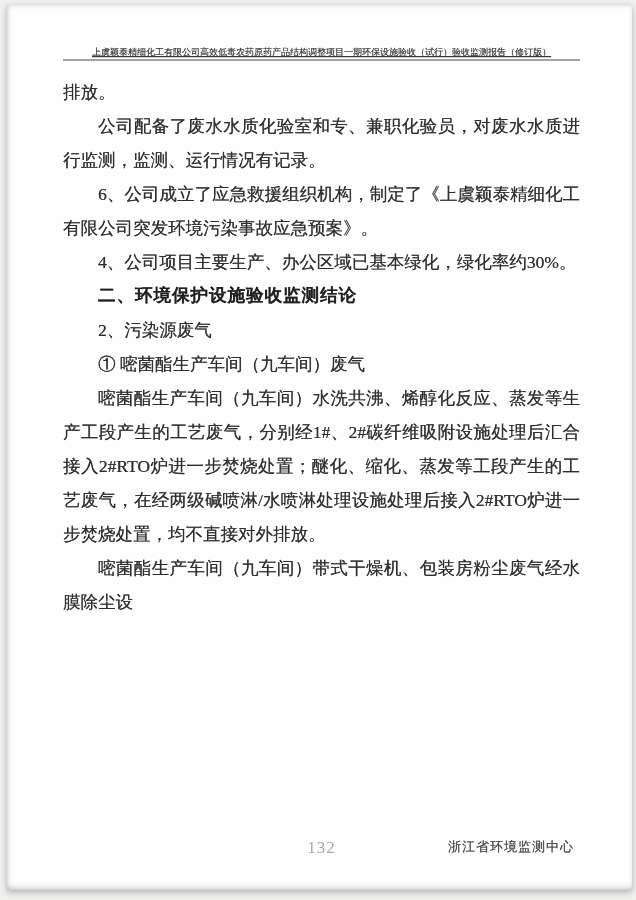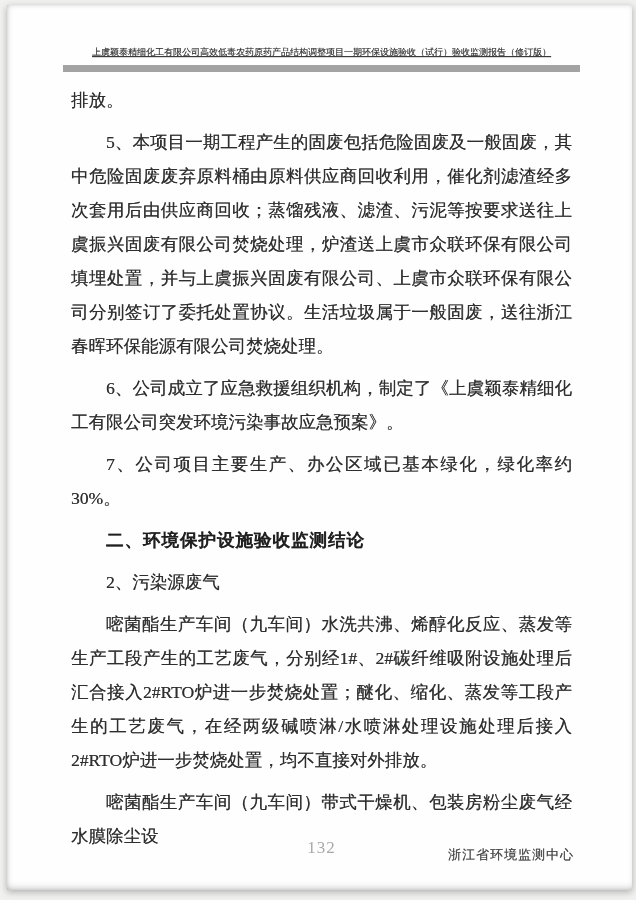--- a/index.html
+++ b/index.html
@@ -20,22 +20,22 @@
       inset 3px 0 7px -4px rgba(0,0,0,0.22),
       inset 0 -5px 9px -5px rgba(0,0,0,0.30),
       inset 0 3px 6px -4px rgba(0,0,0,0.16);
   }
   .header {
     position: absolute;
     top: 36px;
     left: 56px;
     right: 52px;
     text-align: center;
-    border-bottom: 7px solid #a3a3a3;
-    padding-bottom: 6px;
+    border-bottom: 2px solid #a3a3a3;
+    padding-bottom: 0;
   }
   .header-title {
     display: inline-block;
     font-size: 9px;
     letter-spacing: 0px;
     color: #3a3a3a;
     white-space: nowrap;
     text-decoration: underline;
     text-shadow: 0.3px 0.3px 0.3px rgba(70,70,70,0.7);
   }
@@ -44,28 +44,28 @@
     top: 70px;
     left: 56px;
     right: 52px;
     color: #2e2e2e;
     font-size: 17.5px;
     line-height: 34px;
     text-align: justify;
     text-shadow: 0.35px 0.35px 0.45px rgba(55,55,55,0.75);
   }
   .body p {
-    margin: 8px;
+    margin: 0;
     text-indent: 2em;
   }
   .body p.noindent {
     text-indent: 0;
   }
   .body p.heading {
-    font-family: Liberation Sans, sans-serif;
+    font-family: Liberation Mono, monospace;
     font-weight: bold;
     color: #1f1f1f;
     letter-spacing: 1px;
   }
   .footer {
     position: absolute;
     top: 833px;
     left: 56px;
     right: 52px;
     height: 22px;
@@ -76,43 +76,44 @@
     left: 0;
     right: 0;
     text-align: center;
     color: #a9a9a9;
     font-size: 17px;
     letter-spacing: 1px;
   }
   .org {
     position: absolute;
     right: 6px;
-    top: 8px;
+    top: 0;
     color: #4a4a4a;
     font-size: 13px;
     letter-spacing: 1px;
     text-shadow: 0.3px 0.3px 0.4px rgba(60,60,60,0.7);
   }
 </style>
 </head>
 <body>
 
 <div class="page">
 
   <div class="header">
     <span class="header-title">上虞颖泰精细化工有限公司高效低毒农药原药产品结构调整项目一期环保设施验收（试行）验收监测报告（修订版）</span>
   </div>
 
   <div class="body">
     <p class="noindent">排放。</p>
-    <p>5、本项目一期工程产生的固废包括危险固废及一般固废，其中危险固废废弃原料桶由原料供应商回收利用，催化剂滤渣经多次套用后由供应商回收；蒸馏残液、滤渣、污泥等按要求送往上虞振兴固废有限公司焚烧处理，炉渣送上虞市众联环保有限公司填埋处置，并与上虞振兴固废有限公司、上虞市众联环保有限公司分别签订了委托处置协议。生活垃圾属于一般固废，送往浙江春晖环保能源有限公司焚烧处理。</p>
+    <p>公司配备了废水水质化验室和专、兼职化验员，对废水水质进行监测，监测、运行情况有记录。</p>
     <p>6、公司成立了应急救援组织机构，制定了《上虞颖泰精细化工有限公司突发环境污染事故应急预案》。</p>
-    <p>7、公司项目主要生产、办公区域已基本绿化，绿化率约30%。</p>
+    <p>4、公司项目主要生产、办公区域已基本绿化，绿化率约30%。</p>
     <p class="heading">二、环境保护设施验收监测结论</p>
     <p>2、污染源废气</p>
+    <p>① 嘧菌酯生产车间（九车间）废气</p>
     <p>嘧菌酯生产车间（九车间）水洗共沸、烯醇化反应、蒸发等生产工段产生的工艺废气，分别经1#、2#碳纤维吸附设施处理后汇合接入2#RTO炉进一步焚烧处置；醚化、缩化、蒸发等工段产生的工艺废气，在经两级碱喷淋/水喷淋处理设施处理后接入2#RTO炉进一步焚烧处置，均不直接对外排放。</p>
     <p>嘧菌酯生产车间（九车间）带式干燥机、包装房粉尘废气经水膜除尘设</p>
   </div>
 
   <div class="footer">
     <span class="pagenum">132</span>
     <span class="org">浙江省环境监测中心</span>
   </div>
 
 </div>

